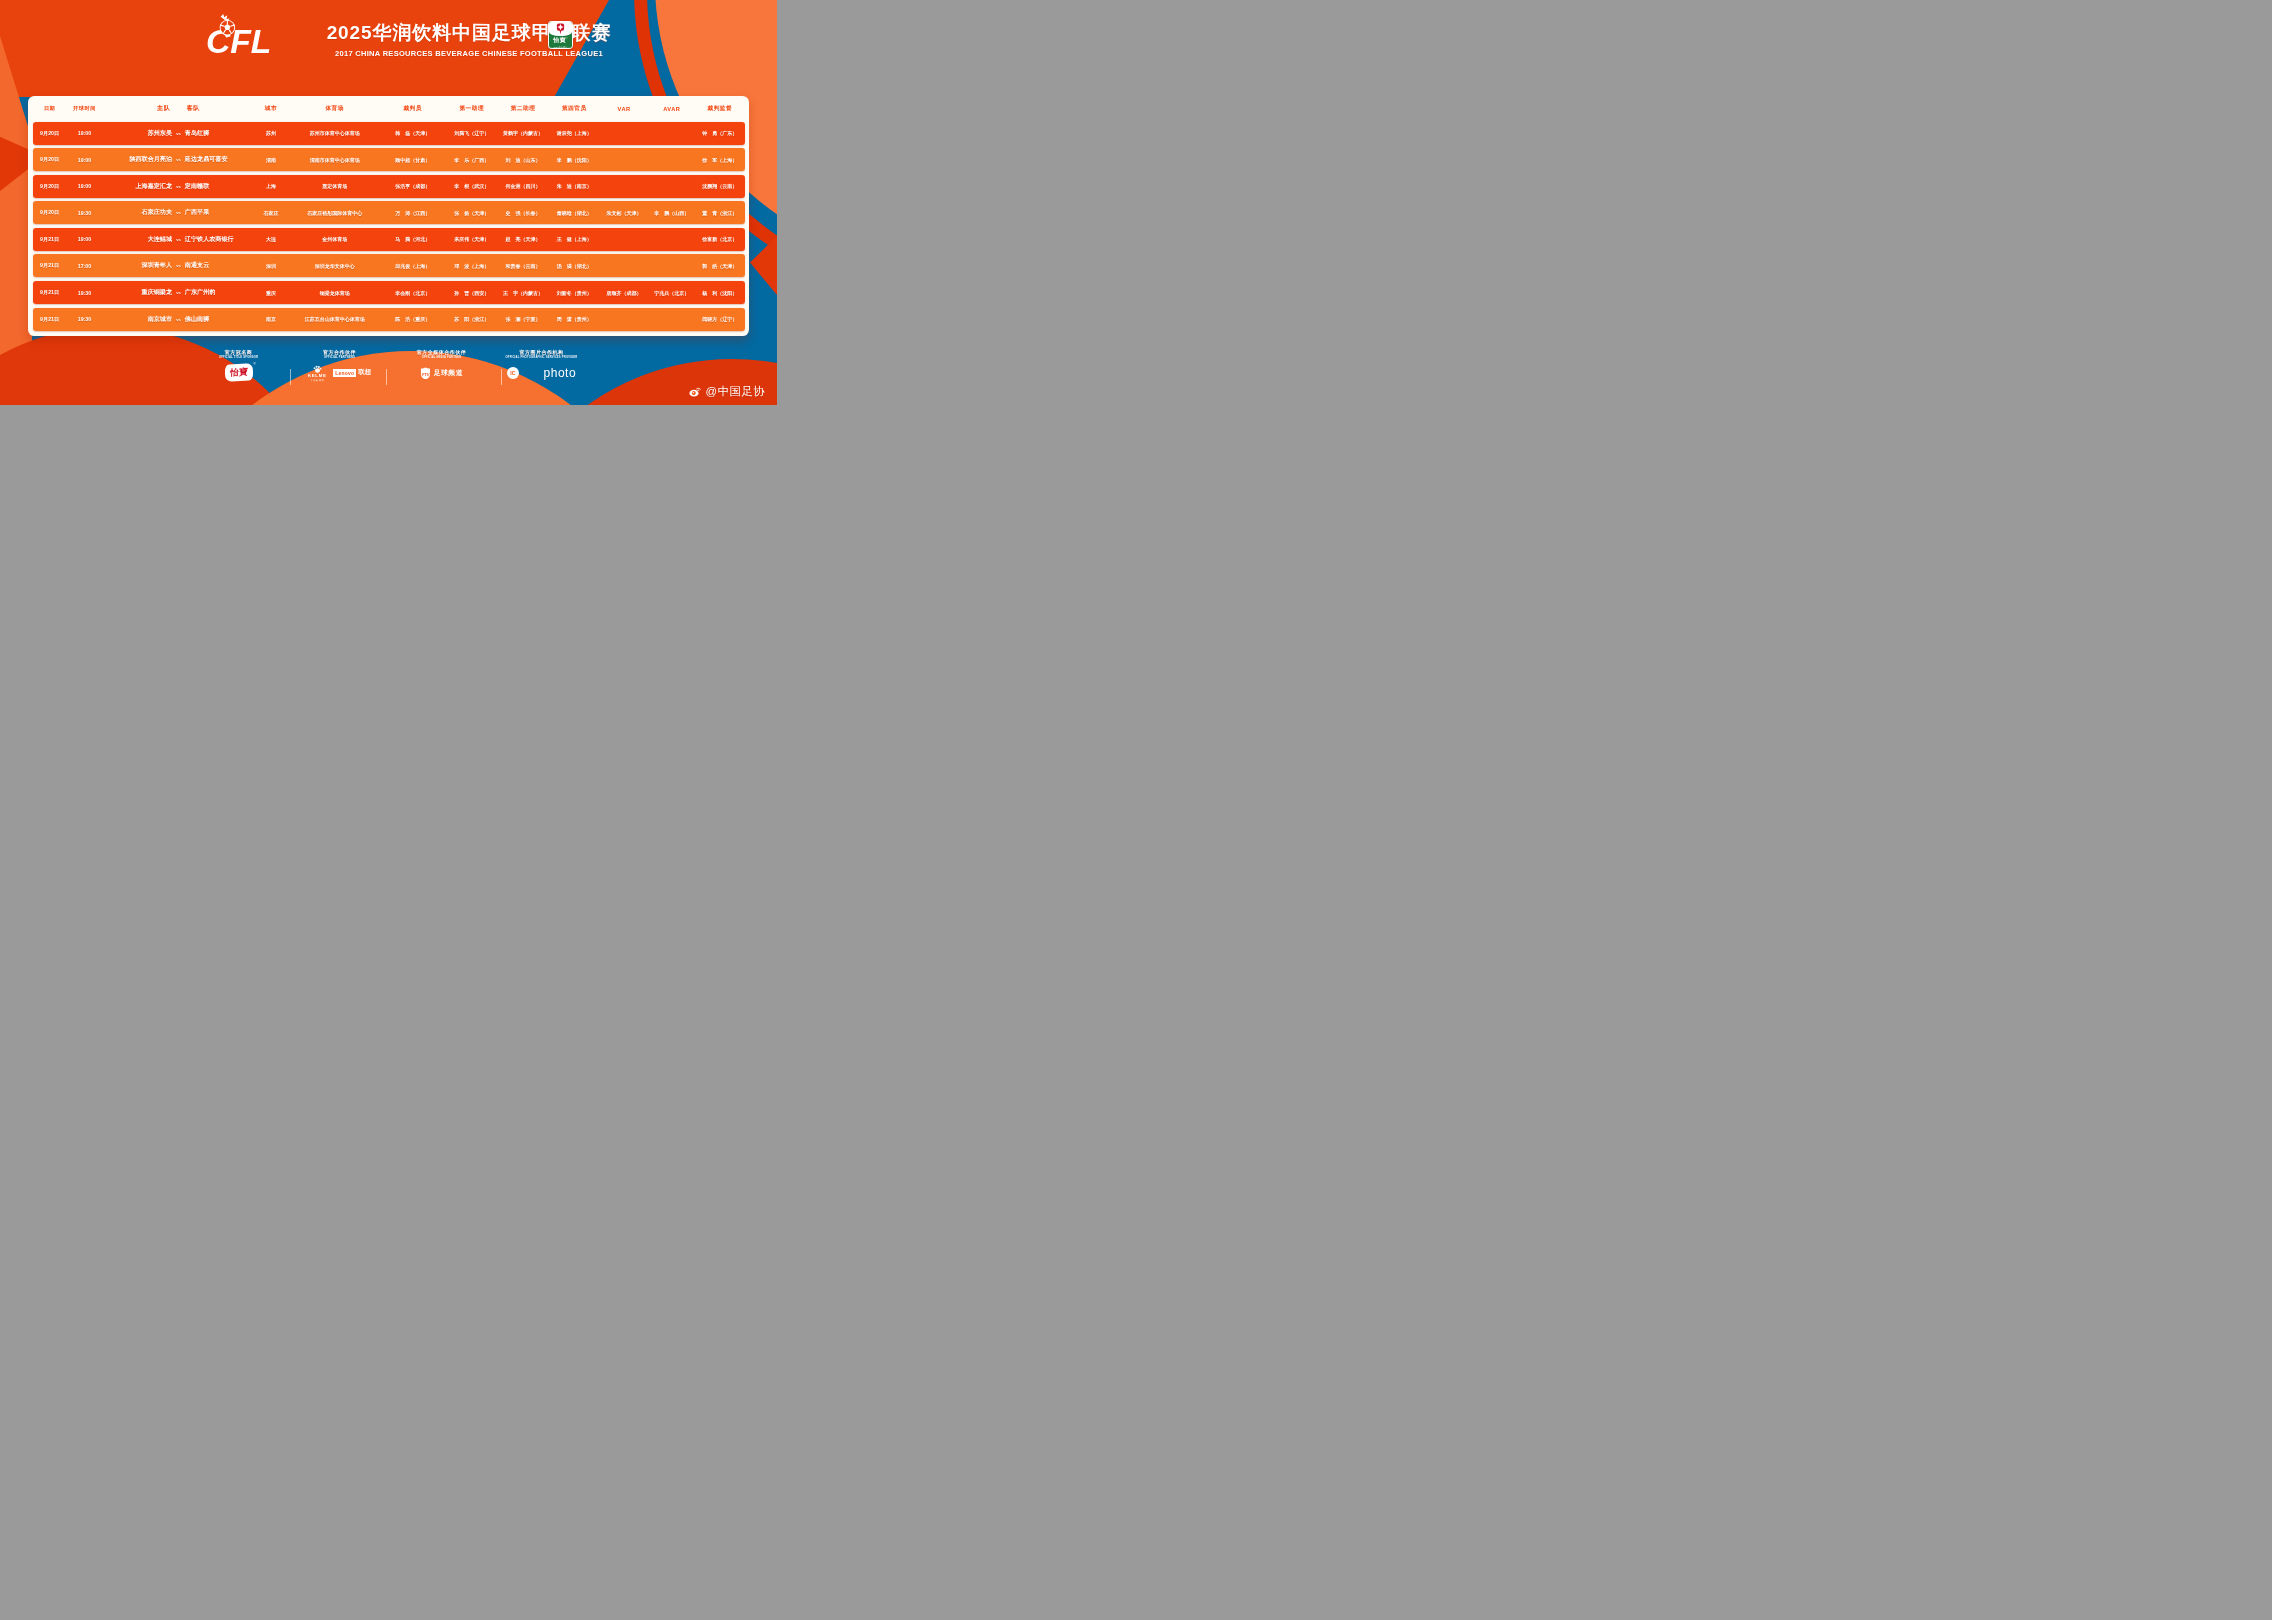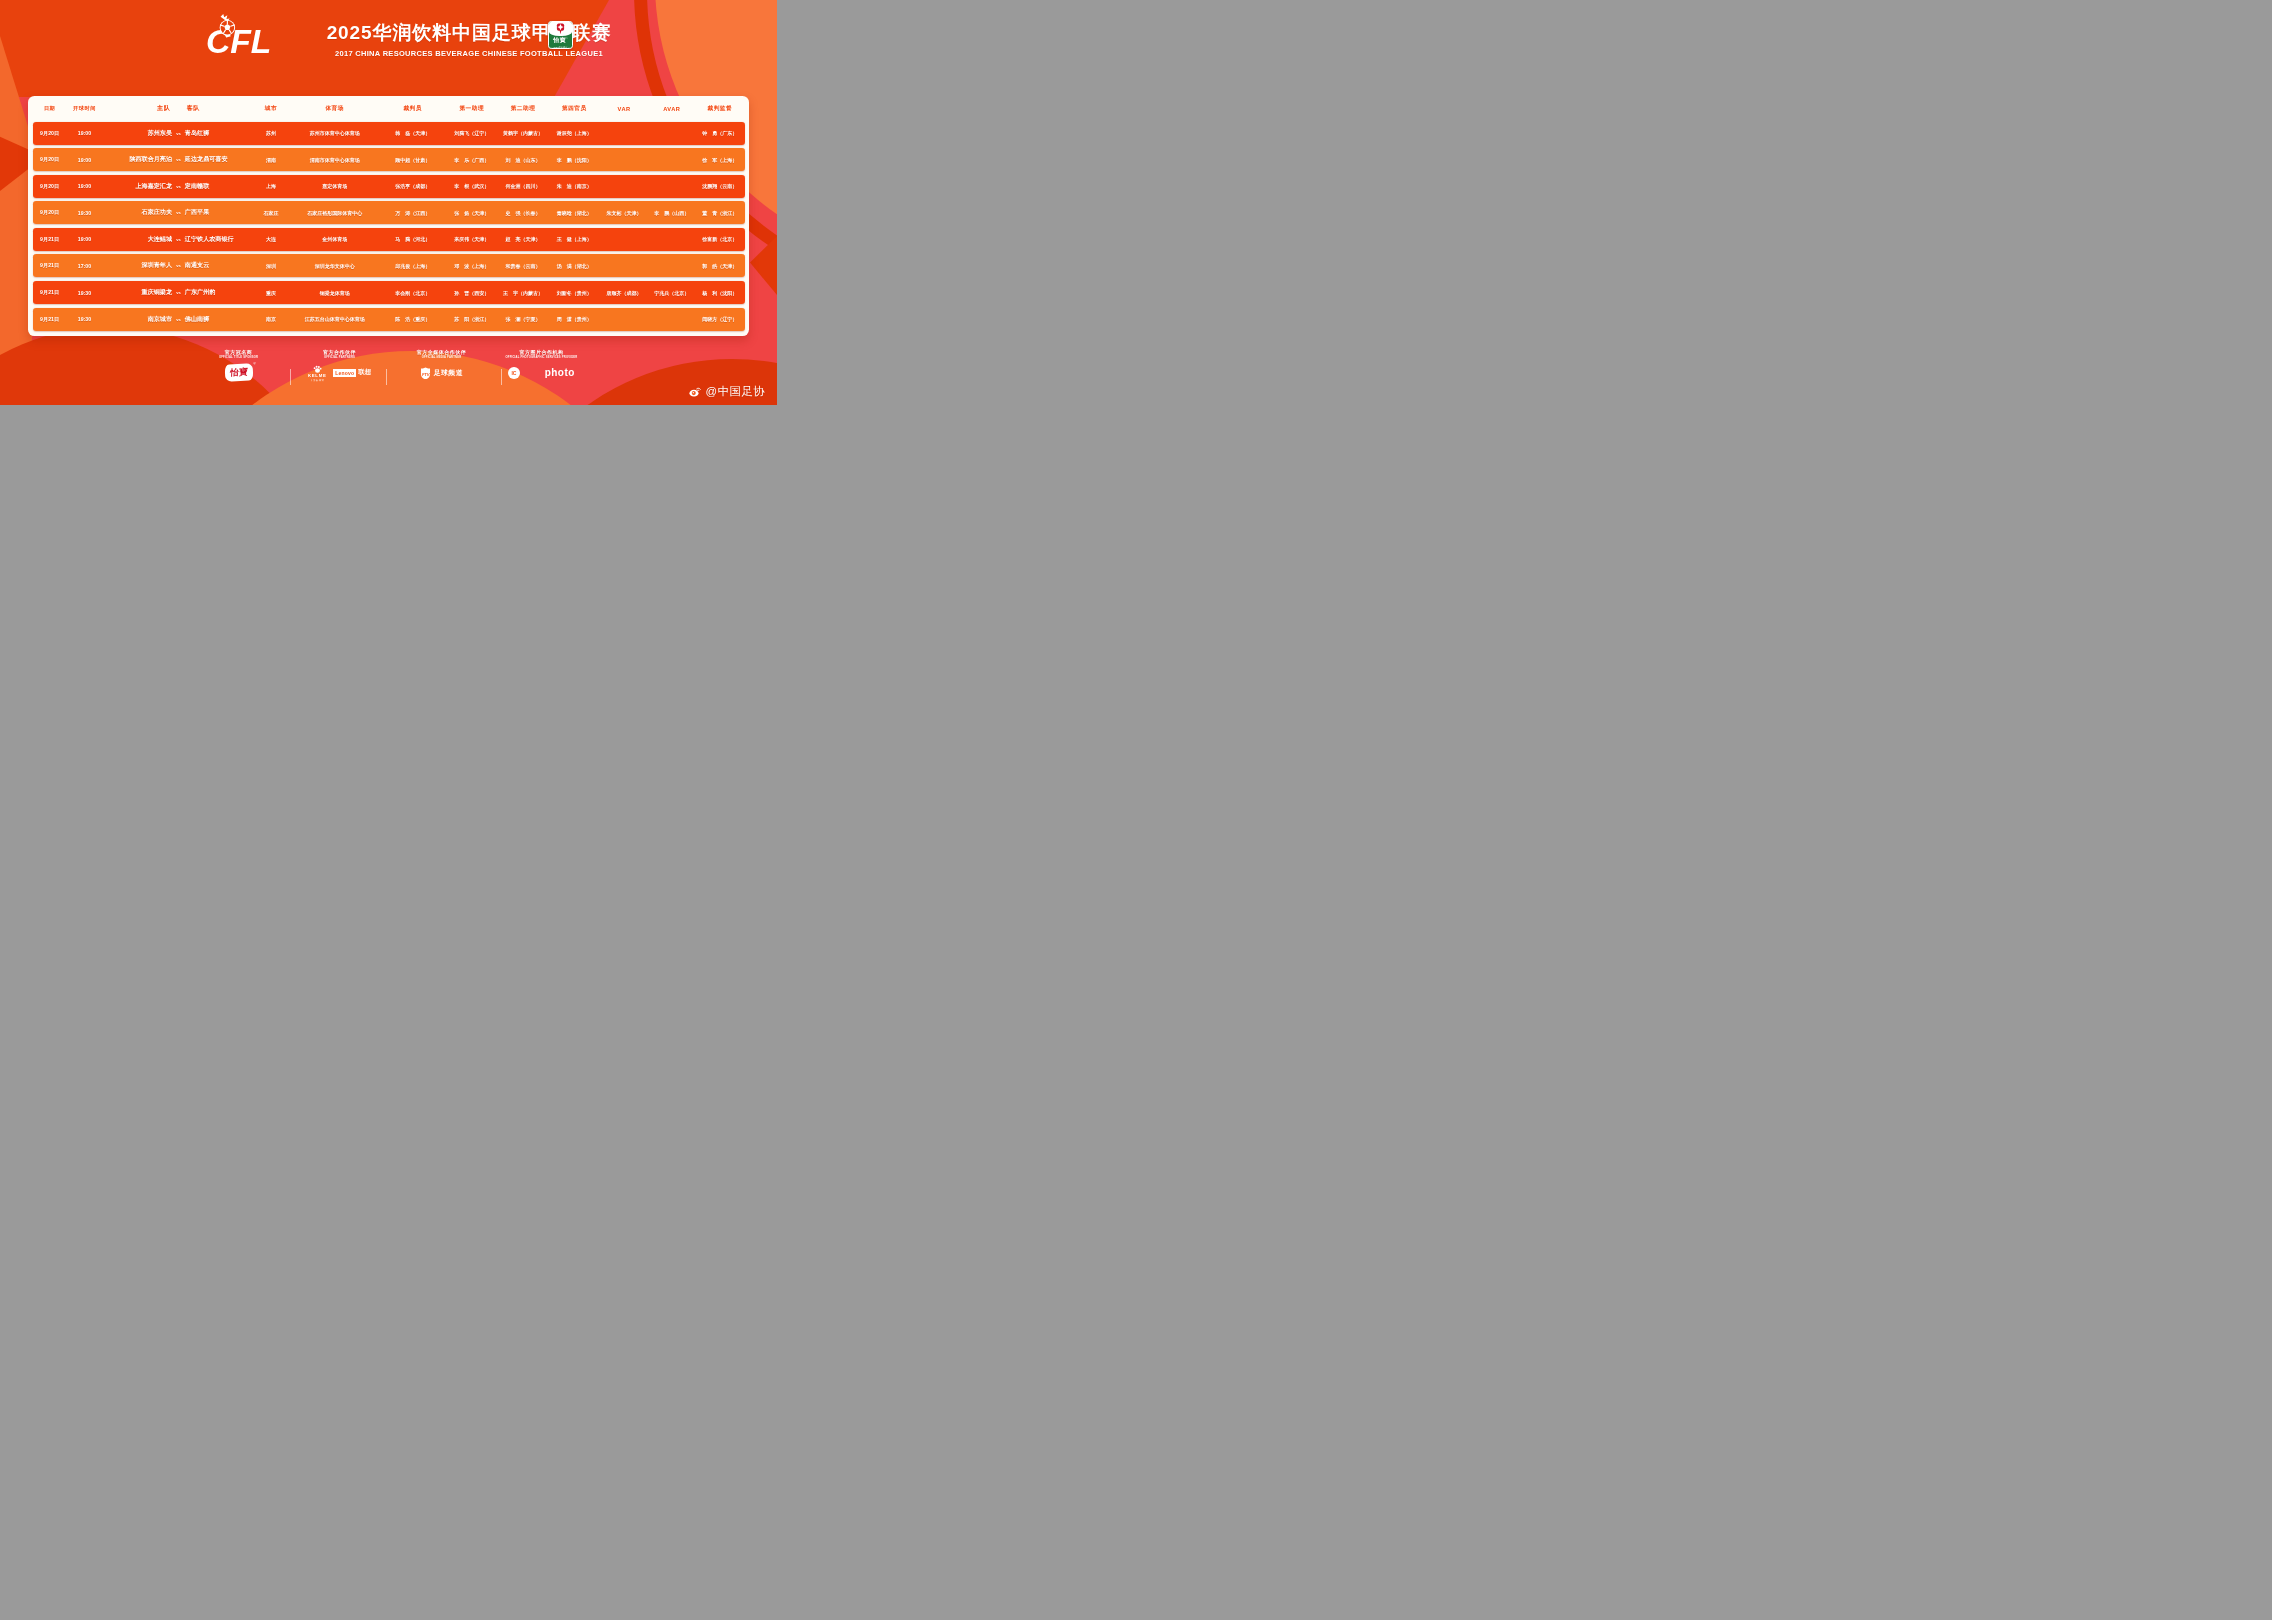--- a/index.html
+++ b/index.html
@@ -1,17 +1,17 @@
 <!DOCTYPE html>
 <html style="font-size:7.3px"><head>
 <meta charset="utf-8">
 <style>
   html,body{margin:0;padding:0;background:#9a9a9a;}
   .canvas{position:relative;width:777px;height:405px;overflow:hidden;
-    background:#ef4444;font-family:"Liberation Sans","DejaVu Sans",sans-serif;}
+    background:#0369a1;font-family:"Liberation Sans","DejaVu Sans",sans-serif;}
   
   .deco{position:absolute;}
   .deco-top-band{left:0;top:0;width:609px;height:97px;background:#E8420D;
     clip-path:polygon(0 0,100% 0,91% 100%,0 100%);}
   .deco-left-stripe{left:0;top:36px;width:32px;height:369px;background:#F3682C;
     clip-path:polygon(0 0,100% 28%,100% 100%,0 100%);}
   .deco-left-dark{left:0;top:132px;width:29px;height:59px;background:#E23808;
     clip-path:polygon(0 8%,100% 30%,100% 62%,0 100%);}
   .deco-tr-ring{left:634px;top:-318px;width:591px;height:591px;border-radius:50%;
     border:13.6px solid #DF3306;background:transparent;}
@@ -76,21 +76,21 @@
   .kelme-name{font-size:4.3px;font-weight:900;letter-spacing:0.7px;margin-top:0.9px;}
   .kelme-cn{font-size:2.3px;margin-top:0.9px;letter-spacing:0.5px;}
   .lenovo{display:flex;align-items:center;gap:1.8px;}
   .lenovo-box{background:#fff;color:#F3561B;font-size:5px;font-weight:700;padding:0.9px 2.3px;letter-spacing:0.2px;}
   .lenovo-cn{font-size:6.4px;font-weight:900;}
   .ftv{display:flex;align-items:center;gap:2.7px;}
   .ftv-cn{font-size:6.8px;font-weight:900;letter-spacing:0.5px;}
   .icphoto{display:flex;align-items:center;gap:1.8px;}
   .ic-circle{width:11.8px;height:11.8px;border-radius:50%;background:#fff;color:#F3561B;
     display:flex;align-items:center;justify-content:center;font-size:5px;font-weight:900;}
-  .ic-text{font-size:10px;font-weight:700;letter-spacing:0.5px;margin-left:23px;}
+  .ic-text{font-size:12px;font-weight:400;letter-spacing:0.5px;margin-left:23px;}
   
   .social{position:absolute;right:11.8px;top:384px;display:flex;align-items:center;gap:3.6px;color:#fff;}
   .social-handle{font-size:11.4px;font-weight:400;letter-spacing:0.5px;text-shadow:0 0.9px 0 rgba(150,30,0,.3);}
 </style>
 </head>
 <body>
 
 <div class="canvas">
 
   <div class="deco deco-top-band"></div>

